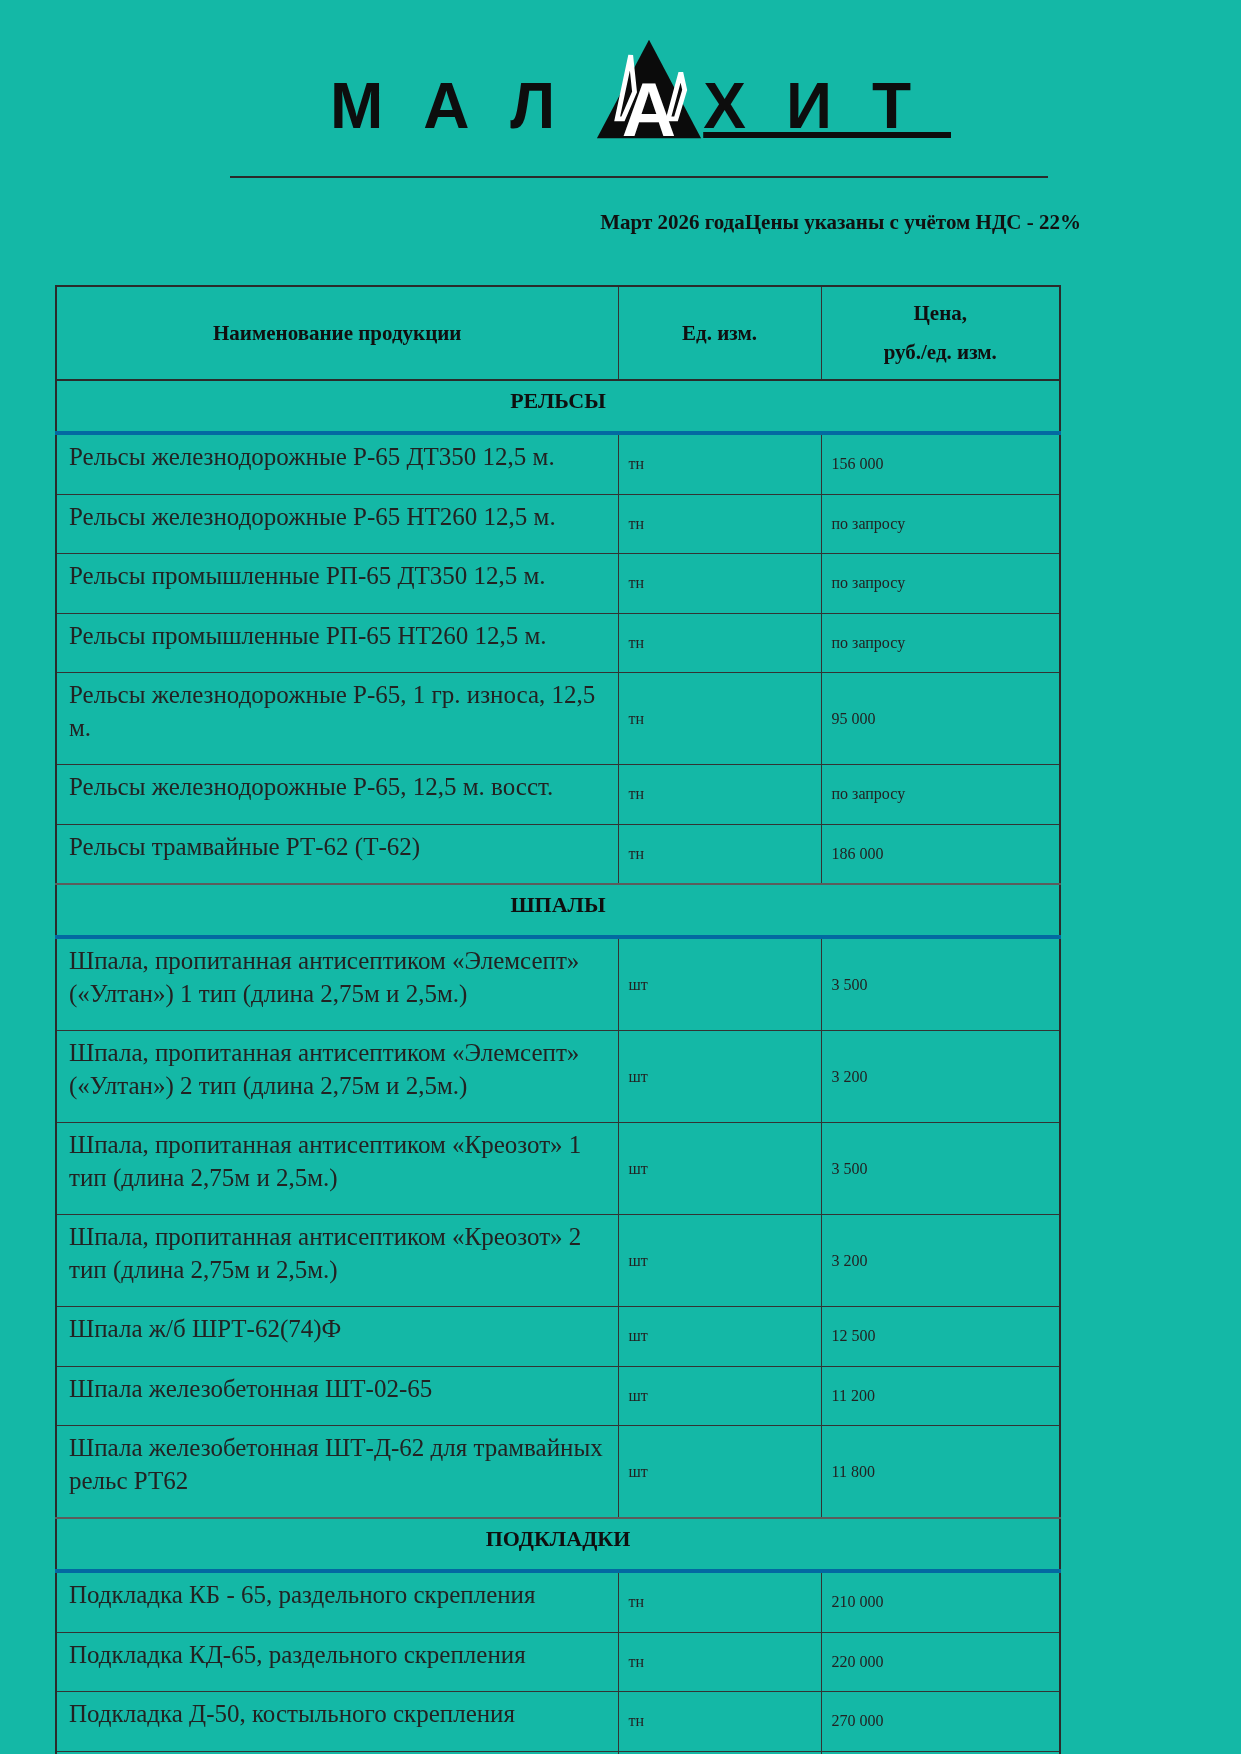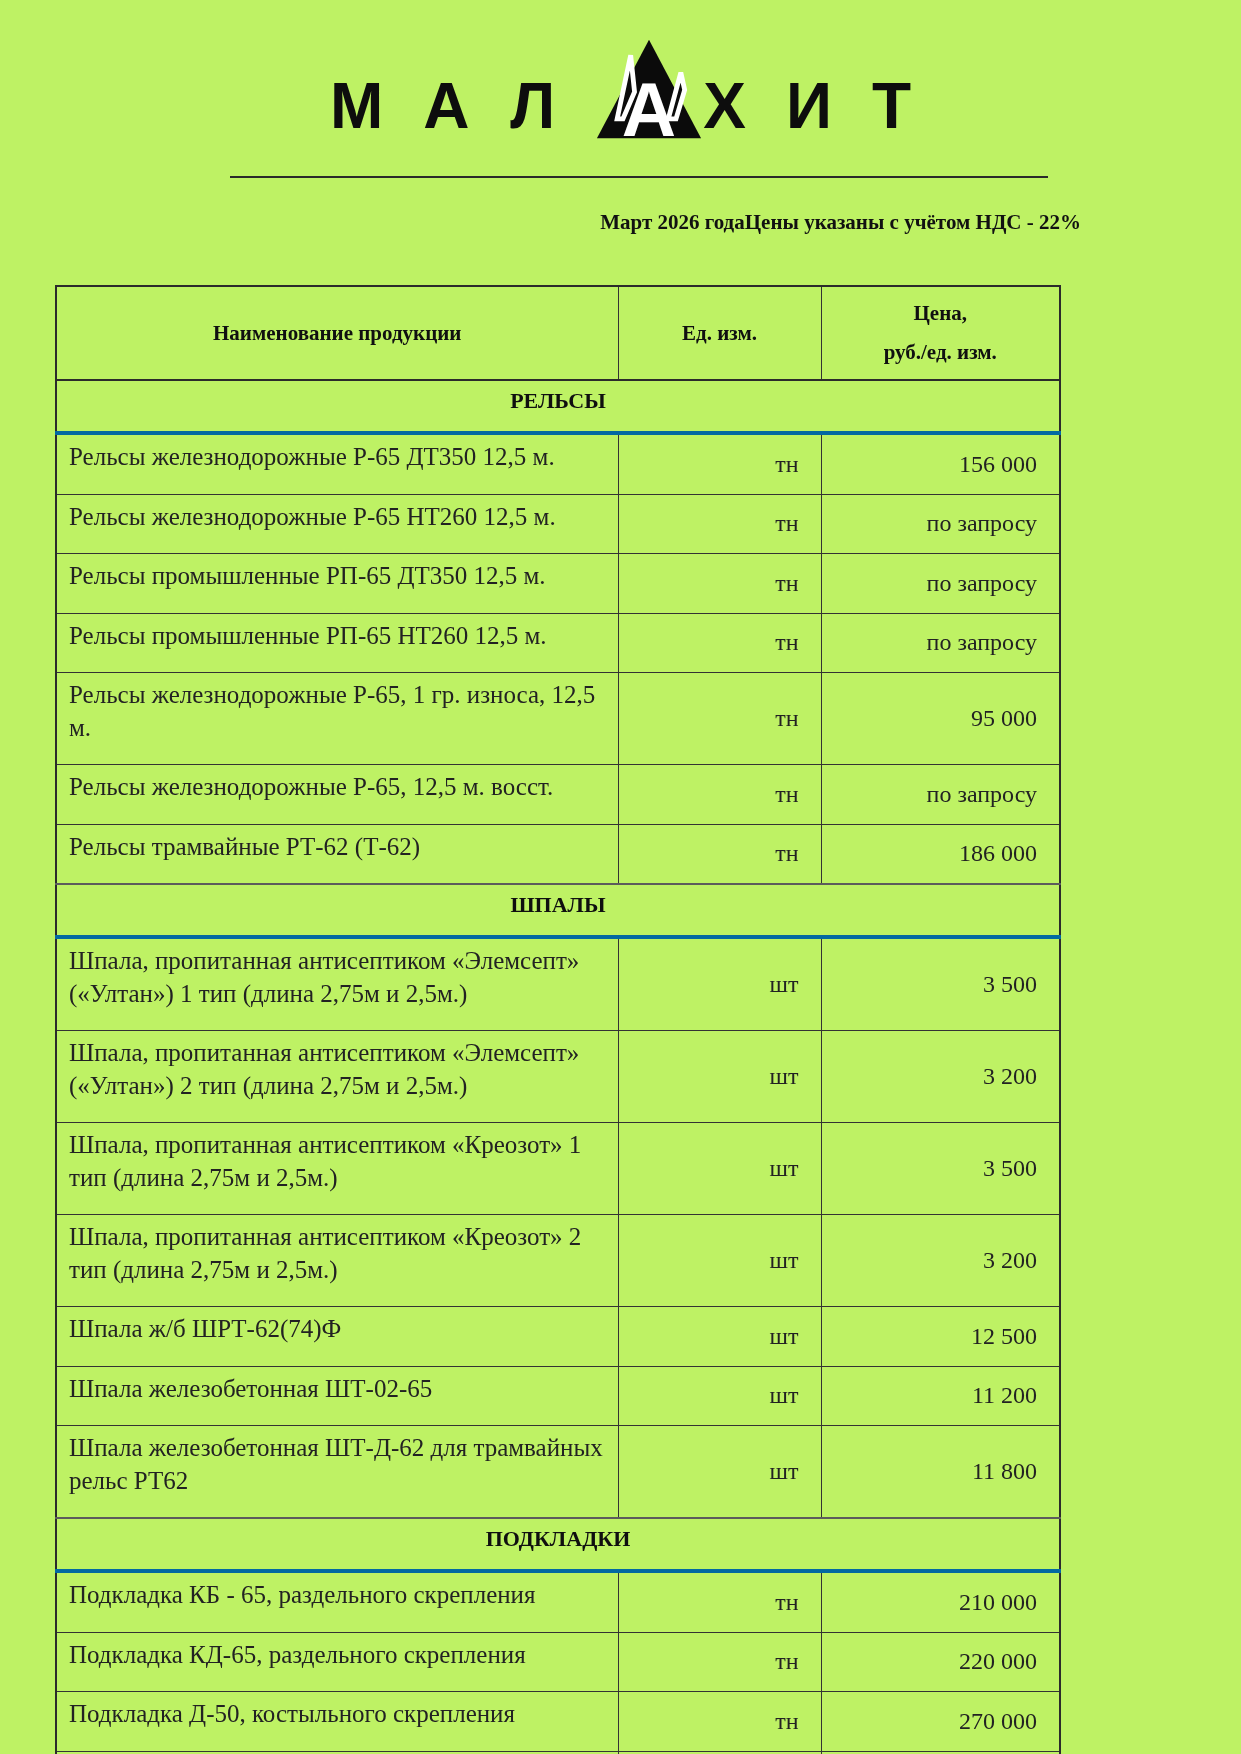--- a/index.html
+++ b/index.html
@@ -3,36 +3,36 @@
 <meta charset="utf-8">
 <style>
   * { box-sizing: border-box; }
   html, body { margin: 0; padding: 0; }
   body {
     width: 1241px; height: 1754px;
     background: #ffffff;
     font-family: "Liberation Serif", serif;
     color: #1c1c1c;
   }
-  .page { position: relative; width: 1241px; height: 1754px; overflow: hidden; background:#bef264; }
+  .page { position: relative; width: 1241px; height: 1754px; overflow: hidden; background:#14b8a6; }
 
   
   .logo-wrap { display: flex; justify-content: center; margin-top: 34px; }
   .logo { display: flex; align-items: flex-end; gap: 10px; }
   .logo-letters {
     font-family: "Liberation Sans", sans-serif;
     font-weight: 600;
     font-size: 64px;
     line-height: 1;
     color: #0d0d0d;
     letter-spacing: 40px;
     margin-bottom: 4px;
   }
   .logo-letters.left { margin-right: 0px; }
-  .logo-letters.right { margin-right: -40px; }
+  .logo-letters.right { margin-right: -40px; text-decoration: underline; }
   .logo-mark { display: block; margin: 0 -14px; }
 
   .subtitle {
     text-align: center;
     font-weight: bold;
     font-size: 20px;
     margin-top: 22px;
     color: #141414;
   }
   .rule {
@@ -91,24 +91,24 @@
     border-bottom: 4px solid #0369a1;
   }
   .price-table td.c0 {
     text-align: left;
     font-size: 25px;
     line-height: 1.3;
     padding: 6px 12px 20px 12px;
     color: #222;
   }
   .price-table td.c1, .price-table td.c2 {
-    text-align: right;
-    font-size: 24px;
+    text-align: left;
+    font-size: 16px;
     color: #222;
-    padding: 2px 22px;
+    padding: 2px 10px;
   }
   .price-table td { height: 30px; }
 </style>
 </head>
 <body>
 
 <div class="page">
 
   <div class="logo-wrap">
     <div class="logo">

